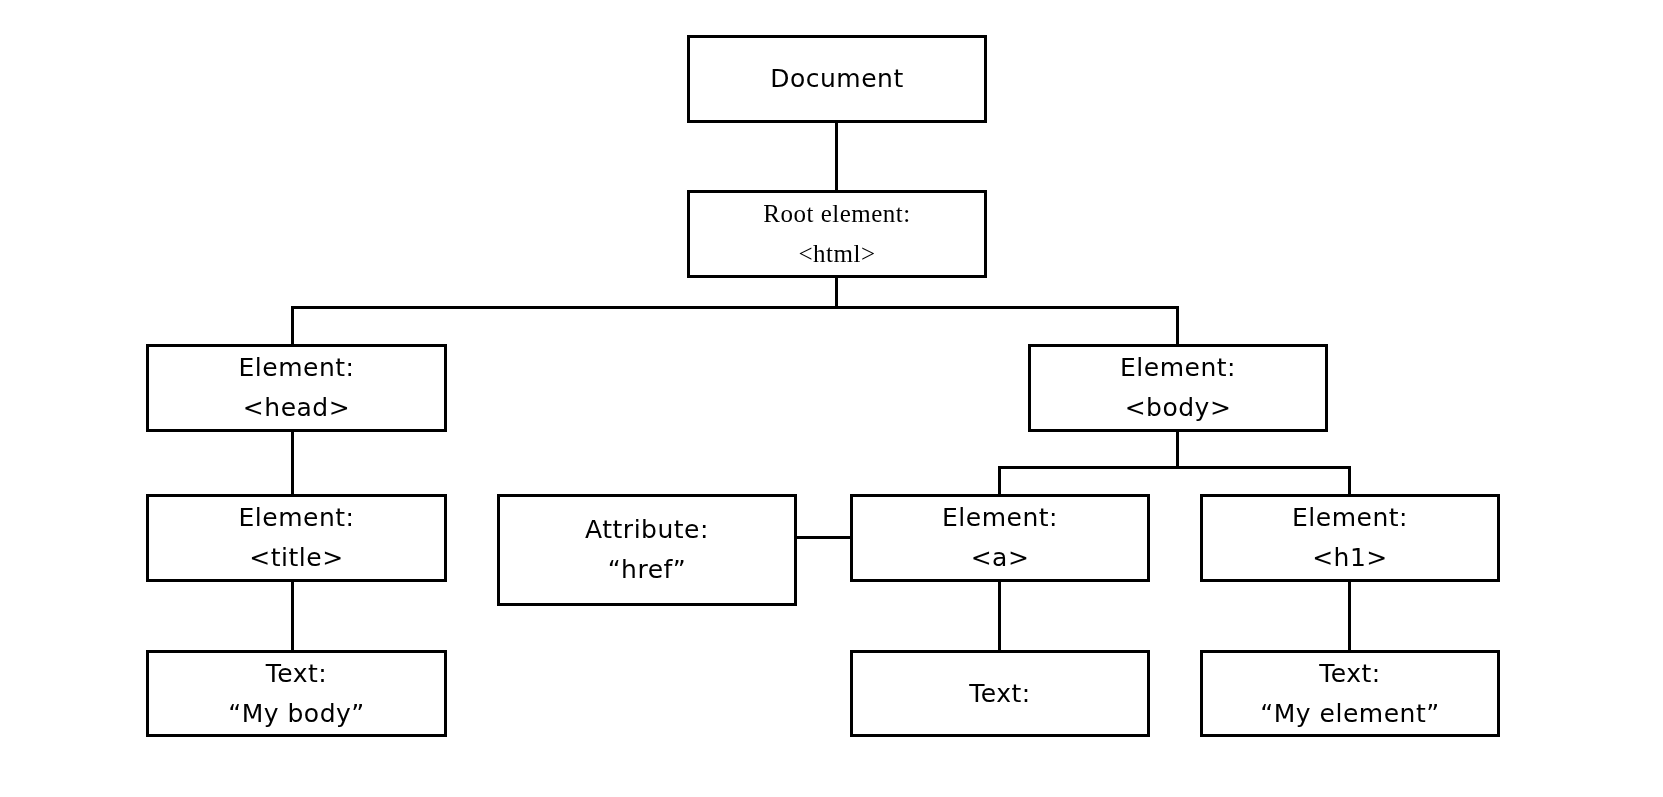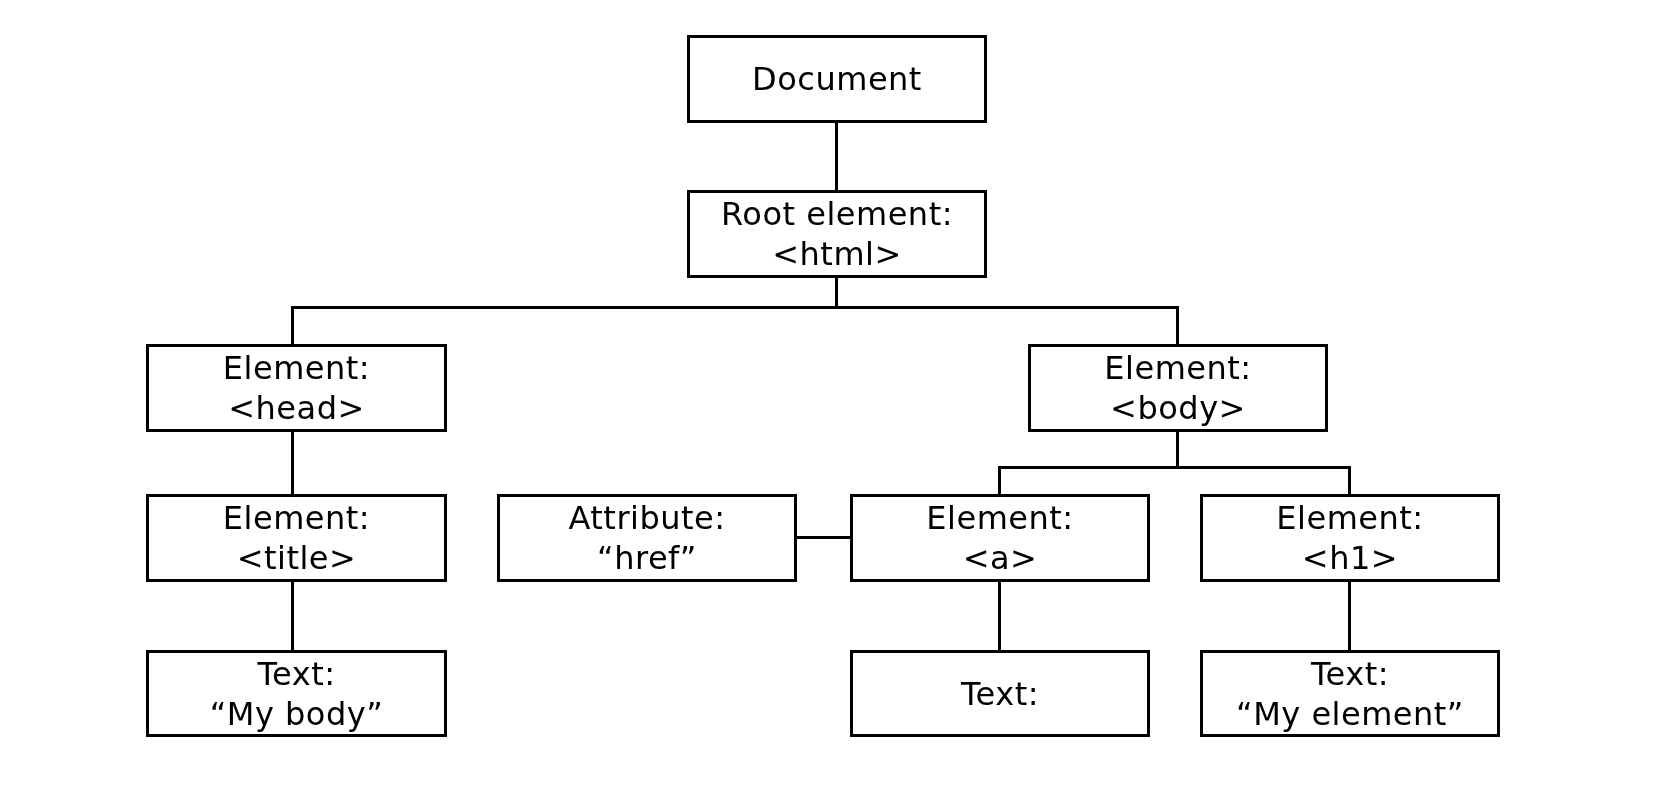--- a/index.html
+++ b/index.html
@@ -19,21 +19,21 @@
   .node {
     position: absolute;
     box-sizing: border-box;
     border: 3px solid var(--line, #000000);
     background: var(--bg, #ffffff);
     display: flex;
     flex-direction: column;
     align-items: center;
     justify-content: center;
     text-align: center;
-    font-size: 32px;
+    font-size: 25px;
     line-height: 40px;
     letter-spacing: 0.5px;
     white-space: nowrap;
     z-index: 2;
   }
   .conn {
     position: absolute;
     background: var(--line, #000000);
     z-index: 1;
   }
@@ -58,41 +58,41 @@
   <div class="conn h" style="left:795px; top:536px; width:57px;"></div>
   <div class="conn v" style="left:291px; top:580px; height:72px;"></div>
   <div class="conn v" style="left:998px; top:580px; height:72px;"></div>
   <div class="conn v" style="left:1348px; top:580px; height:72px;"></div>
 
   <div class="node" style="left:687px; top:35px; width:300px; height:88px;">
     <div>Document</div>
     <div></div>
   </div>
 
-  <div class="node" style="left:687px; top:190px; width:300px; height:88px;">
+  <div class="node" style="left:687px; top:190px; width:300px; height:88px;font-family:Liberation Serif, serif;">
     <div>Root element:</div>
     <div>&lt;html&gt;</div>
   </div>
 
   <div class="node" style="left:146px; top:344px; width:301px; height:88px;">
     <div>Element:</div>
     <div>&lt;head&gt;</div>
   </div>
 
   <div class="node" style="left:1028px; top:344px; width:300px; height:88px;">
     <div>Element:</div>
     <div>&lt;body&gt;</div>
   </div>
 
   <div class="node" style="left:146px; top:494px; width:301px; height:88px;">
     <div>Element:</div>
     <div>&lt;title&gt;</div>
   </div>
 
-  <div class="node" style="left:497px; top:494px; width:300px; height:88px;">
+  <div class="node" style="left:497px; top:494px; width:300px; height:112px;">
     <div>Attribute:</div>
     <div>“href”</div>
   </div>
 
   <div class="node" style="left:850px; top:494px; width:300px; height:88px;">
     <div>Element:</div>
     <div>&lt;a&gt;</div>
   </div>
 
   <div class="node" style="left:1200px; top:494px; width:300px; height:88px;">

